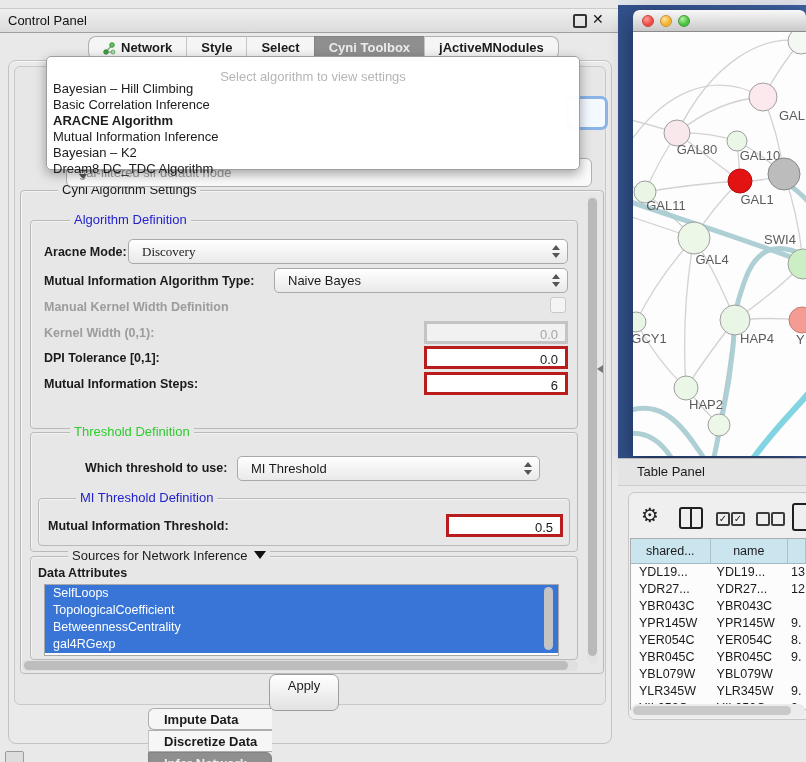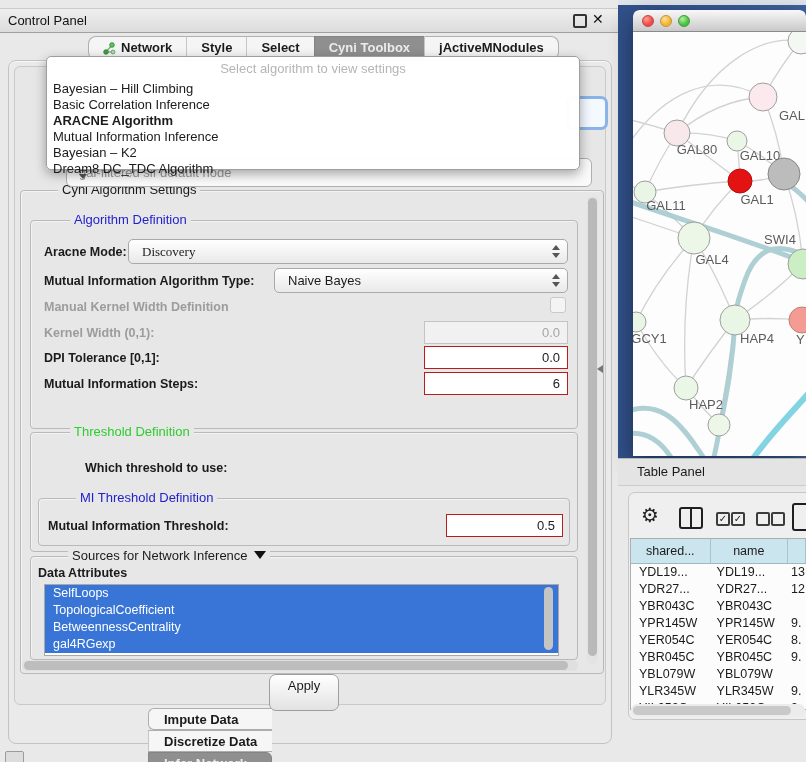--- a/index.html
+++ b/index.html
@@ -21,41 +21,41 @@
   .tab:last-child{border-right:1px solid #b0b0b0;border-radius:0 8px 8px 0;}
   .tab.sel{background:#8f8f8f;color:#ededed;border-color:#848484;}
   .netic{width:13px;height:13px;margin-right:5px;}
   
   .outerpanel{left:8px;top:60px;width:602px;height:682px;background:#eaeaea;border:1px solid #c3c3c3;
               border-radius:8px;box-shadow:inset 0 1px 0 #f7f7f7;}
   .innerpanel{left:14px;top:66px;width:590px;height:637px;background:#e7e7e7;border:1px solid #c9c9c9;border-radius:6px;}
   
   .popup{left:46px;top:56px;width:532px;height:112px;background:rgba(255,255,255,0.97);
          border:1px solid #9e9e9e;border-radius:5px;box-shadow:0 4px 12px rgba(0,0,0,.35);z-index:50;}
-  .popup .prompt{position:absolute;left:0;top:4px;width:100%;text-align:center;color:#b5b5b5;font-size:13px;}
+  .popup .prompt{position:absolute;left:0;top:12px;width:100%;text-align:center;color:#b5b5b5;font-size:13px;}
   .popup .items{position:absolute;left:6px;top:24px;right:6px;}
   .popup .item{font-size:13px;height:16px;line-height:16px;white-space:nowrap;}
   .popup .item.bold{font-weight:bold;}
   .focusfrag{left:566px;top:96px;width:36px;height:28px;border:3px solid #8ab4e8;border-radius:7px;z-index:40;background:#f4f8ff;}
   .ghostcombo{left:66px;top:158px;width:524px;height:27px;border:1px solid #b0b0b0;border-radius:6px;background:#fafafa;z-index:10;}
   .ghostcombo span{position:absolute;left:12px;line-height:27px;font-size:13px;color:#9a9a9a;}
   
   .grp{border:1px solid #b9b9b9;border-radius:4px;box-shadow:inset 1px 1px 0 #f3f3f3;}
   .grp-title{position:absolute;height:14px;line-height:14px;font-size:13px;background:#e7e7e7;padding:0 4px;white-space:nowrap;margin-left:30px;}
   .blue{color:#2222cc;} .green{color:#2ecc2e;}
   .lbl{position:absolute;font-size:12.5px;font-weight:bold;white-space:nowrap;}
   .lbl-reg{position:absolute;font-size:12.5px;white-space:nowrap;}
   .lbl-dis{position:absolute;font-size:12.5px;font-weight:bold;color:#9c9c9c;white-space:nowrap;}
   .combo{position:absolute;border:1px solid #a9a9a9;border-radius:5px;background:linear-gradient(#ffffff,#e9e9e9);
          font-size:13px;box-sizing:border-box;}
   .combo .val{position:absolute;left:13px;top:0;line-height:23px;}
   .stepper{position:absolute;right:7px;top:50%;margin-top:-7px;width:8px;height:14px;}
   .stepper .up{width:0;height:0;border-left:4px solid transparent;border-right:4px solid transparent;border-bottom:5px solid #555;margin-bottom:3px;}
   .stepper .dn{width:0;height:0;border-left:4px solid transparent;border-right:4px solid transparent;border-top:5px solid #555;}
-  .field{position:absolute;background:#fff;border:1px solid #b91c1c;font-size:13px;text-align:right;
+  .field{position:absolute;background:#fff;border:3px solid #b91c1c;font-size:13px;text-align:right;
          box-sizing:border-box;padding:0 7px;line-height:21px;}
   .field.dis{background:#f1f1f1;border-color:#c4c4c4;color:#a5a5a5;}
   .chk{position:absolute;width:14px;height:14px;border:1px solid #c9c9c9;border-radius:3px;background:#f4f4f4;}
   .arrow-right{display:inline-block;width:0;height:0;border-top:6px solid transparent;border-bottom:6px solid transparent;
                border-left:8px solid #111;margin-left:8px;vertical-align:-1px;}
   .arrow-down{display:inline-block;width:0;height:0;border-left:6px solid transparent;border-right:6px solid transparent;
               border-top:8px solid #111;margin-left:6px;vertical-align:1px;}
   
   .attrlist{left:44px;top:584px;width:513px;height:70px;background:#fff;border:1px solid #a8a8a8;overflow:hidden;}
   .attrlist .row{height:17px;line-height:17px;background:#3875d7;color:#fff;font-size:12.5px;padding-left:8px;}
@@ -203,20 +203,27 @@
   <div class="field" style="left:424px;top:346px;width:144px;height:23px;">0.0</div>
 
   <span class="lbl" style="left:44px;top:377px;">Mutual Information Steps:</span>
   <div class="field" style="left:424px;top:372px;width:144px;height:23px;">6</div>
 
 
   <div class="abs grp" style="left:30px;top:432px;width:546px;height:118px;"></div>
   <div class="grp-title green" style="left:40px;top:425px;">Threshold Definition</div>
 
   <span class="lbl" style="left:85px;top:461px;">Which threshold to use:</span>
+  <div class="combo" style="left:237px;top:456px;width:303px;height:25px;">
+    <span class="val">MI Threshold</span>
+    <span class="stepper">
+        <div class="up"></div>
+        <div class="dn"></div>
+      </span>
+  </div>
 
   <div class="abs grp" style="left:38px;top:498px;width:530px;height:46px;"></div>
   <div class="grp-title blue" style="left:46px;top:491px;">MI Threshold Definition</div>
   <span class="lbl" style="left:48px;top:519px;">Mutual Information Threshold:</span>
   <div class="field" style="left:446px;top:514px;width:117px;height:23px;">0.5</div>
 
   <div class="abs grp" style="left:30px;top:556px;width:546px;height:102px;"></div>
   <div class="grp-title" style="left:38px;top:549px;">
     <span>Sources for Network Inference</span><span class="arrow-down"></span>
   </div>

